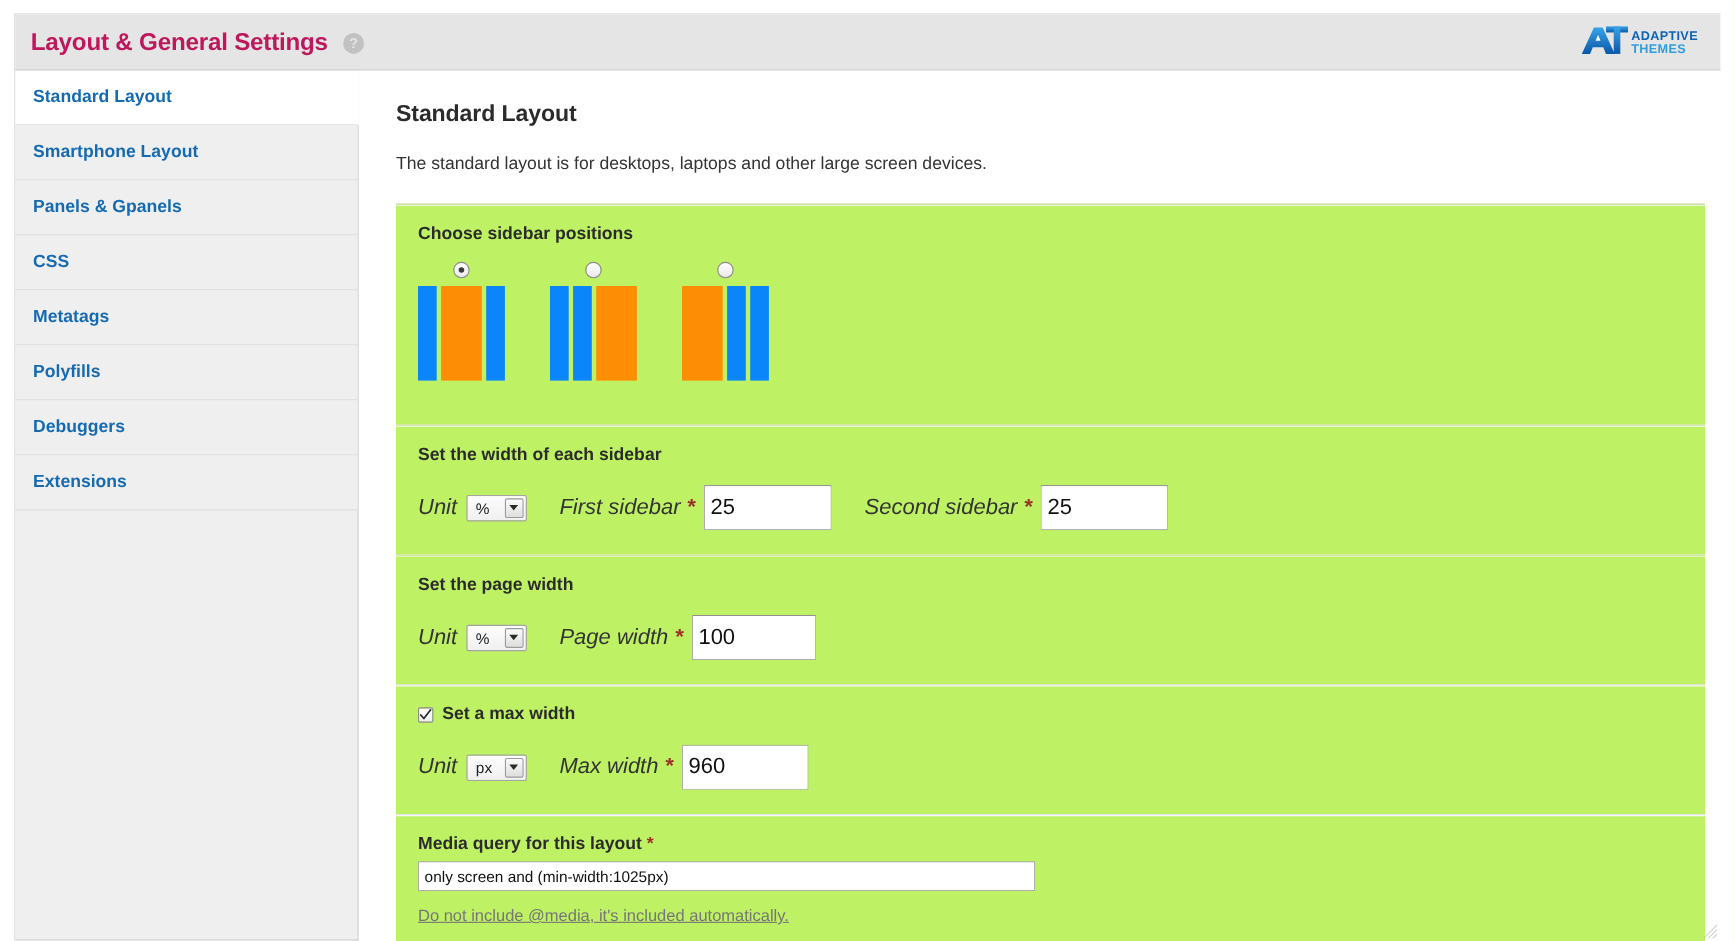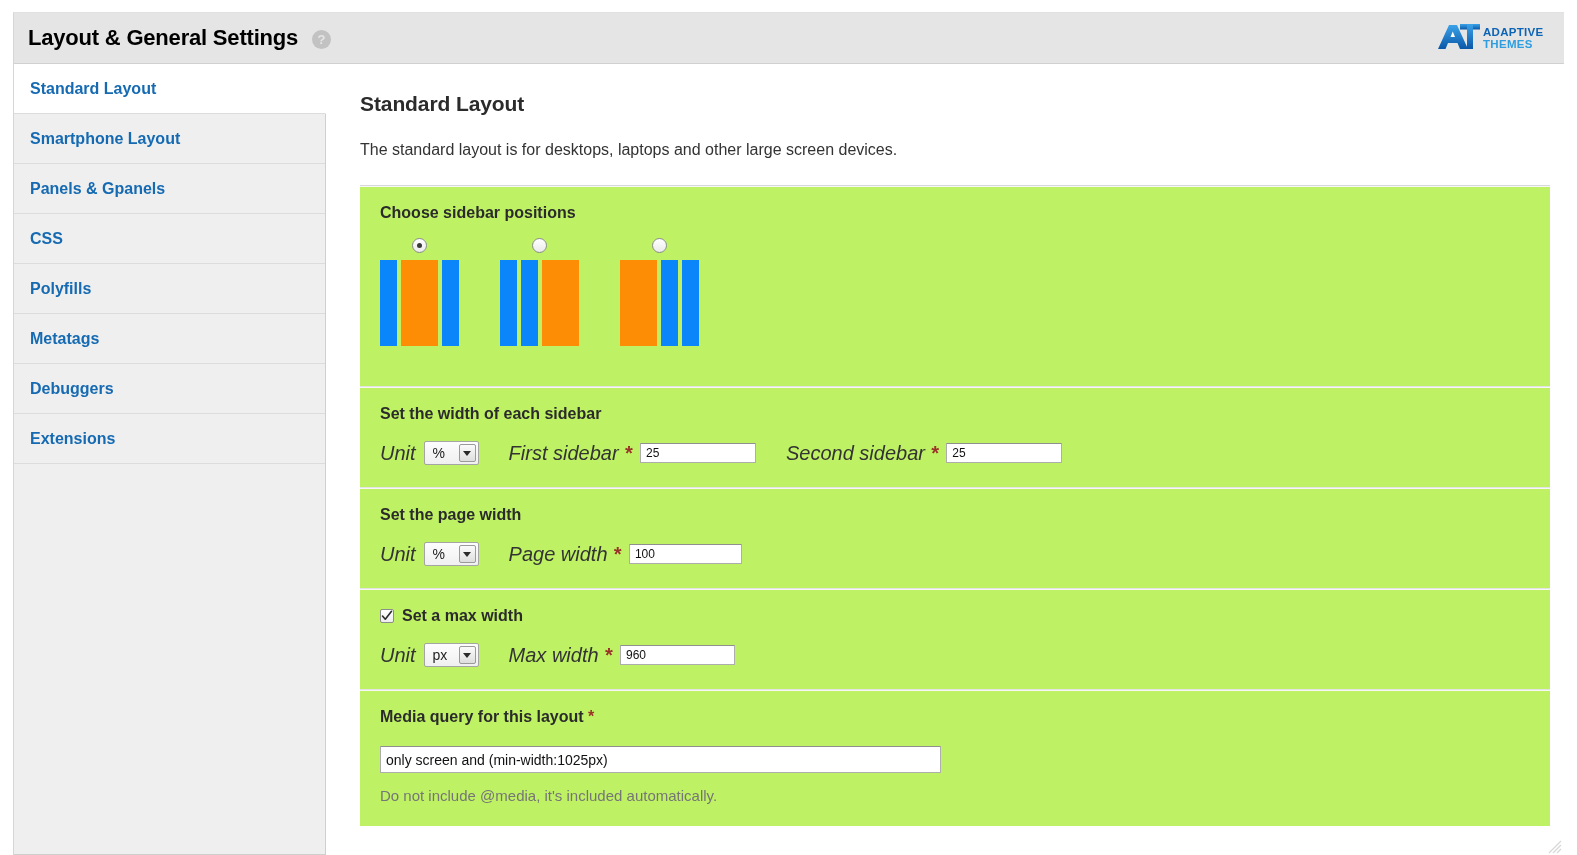--- a/index.html
+++ b/index.html
@@ -38,21 +38,21 @@
     background: #e5e5e5;
     border-bottom: 1px solid #d0d0d0;
     display: flex;
     align-items: center;
     padding: 0 18px 0 14px;
     box-sizing: border-box;
   }
   #header-title {
     font-size: 22px;
     font-weight: bold;
-    color: #000000;
+    color: #be185d;
     letter-spacing: -0.2px;
     white-space: nowrap;
   }
   .help-icon {
     display: inline-flex;
     align-items: center;
     justify-content: center;
     width: 19px;
     height: 19px;
     border-radius: 50%;
@@ -250,40 +250,39 @@
   }
   .sel .arrow {
     width: 0; height: 0;
     border-left: 4px solid transparent;
     border-right: 4px solid transparent;
     border-top: 5px solid #2a2a2a;
   }
 
   
   input.txt {
-    height: 20px;
+    height: 41px;
     border: 1px solid #adadad;
     border-top-color: #8f8f8f;
     background: #ffffff;
     font-family: "Liberation Sans", sans-serif;
-    font-size: 12px;
+    font-size: 20px;
     color: #111;
     padding: 0 5px;
     box-sizing: border-box;
     border-radius: 1px;
     outline: none;
   }
   #first-sidebar-input, #second-sidebar-input { width: 116px; }
   #page-width-input { width: 113px; }
   #max-width-input { width: 115px; }
   #media-query-input {
     width: 561px;
     height: 27px;
     font-size: 14px;
-    margin-top: 14px;
   }
 
   
   .cbrow { display: flex; align-items: center; }
   .checkbox {
     width: 14px;
     height: 14px;
     border: 1px solid #8c8c8c;
     border-radius: 2px;
     background: linear-gradient(#ffffff, #ededed);
@@ -295,20 +294,21 @@
     cursor: pointer;
     flex: 0 0 auto;
   }
   .checkbox svg { display: none; }
   .checkbox.checked svg { display: block; }
 
   .desc-note {
     margin-top: 14px;
     font-size: 15px;
     color: #767676;
+    text-decoration: underline;
   }
 
   
   #resize-handle {
     position: absolute;
     right: 2px;
     bottom: 1px;
     width: 14px;
     height: 14px;
     opacity: 0.55;
@@ -341,22 +341,22 @@
     </div>
   </div>
 
   <div id="body-wrap">
 
     <nav id="vtabs">
       <div class="vtab active">Standard Layout</div>
       <div class="vtab">Smartphone Layout</div>
       <div class="vtab">Panels &amp; Gpanels</div>
       <div class="vtab">CSS</div>
+      <div class="vtab">Metatags</div>
       <div class="vtab">Polyfills</div>
-      <div class="vtab">Metatags</div>
       <div class="vtab">Debuggers</div>
       <div class="vtab">Extensions</div>
       <div id="vtabs-filler"></div>
     </nav>
 
     <section id="main">
       <h2>Standard Layout</h2>
       <p id="main-desc">The standard layout is for desktops, laptops and other large screen devices.</p>
 
       <div id="settings">

